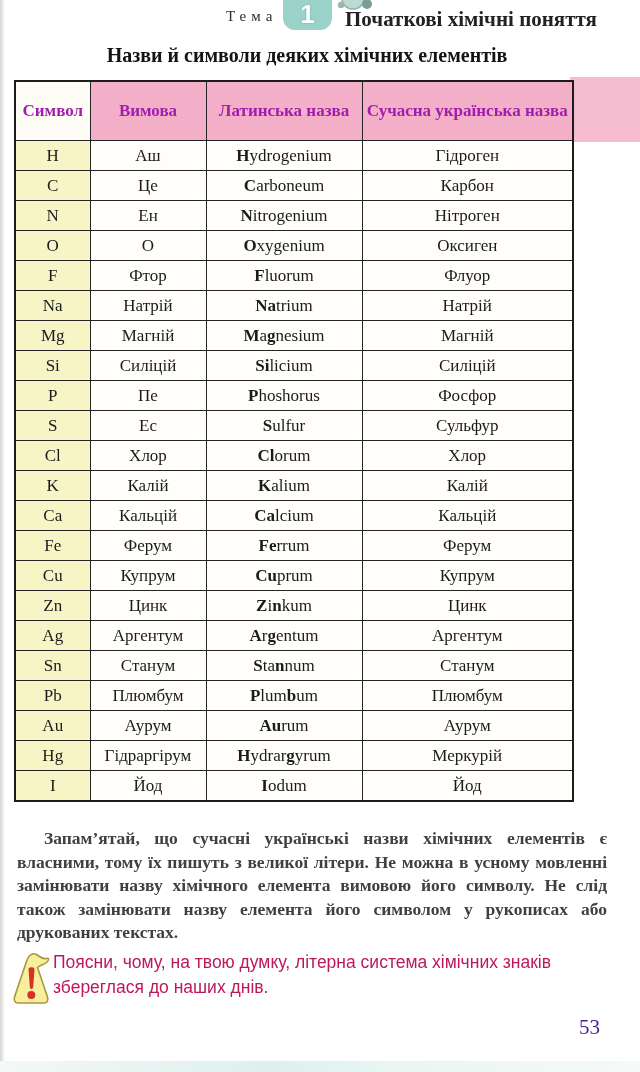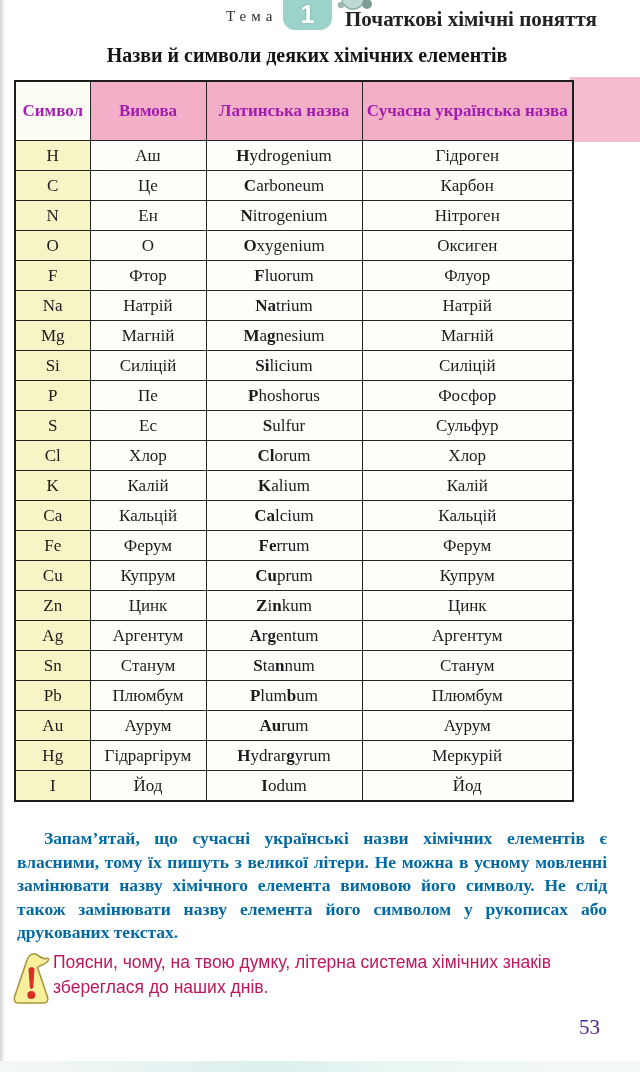--- a/index.html
+++ b/index.html
@@ -32,21 +32,21 @@
   table.elements th,table.elements td{border:1.6px solid #242424;padding:0;text-align:center;vertical-align:middle;}
   table.elements{border:2px solid #1c1c1c;}
   thead th{height:58px;font-size:17px;font-weight:bold;line-height:1.25;
     background:var(--header-pink,#f3afc7);color:#a21caf;}
   thead th.symbol-h{background:#fdfdf6;}
   tbody td{height:29px;font-size:17px;color:#1b1b1b;background:#fffefb;}
   tbody td.symbol{background:var(--symbol-yellow,#f7f4c5);}
   tbody td b{font-weight:bold;}
   
   .memo{position:absolute;left:17px;top:827px;width:590px;
-    font-size:17.5px;font-weight:bold;line-height:23.5px;text-align:justify;text-indent:27px;color:#0369a1;}
+    font-size:17.5px;font-weight:bold;line-height:23.5px;text-align:justify;text-indent:27px;color:#404040;}
   
   .warn-icon{position:absolute;left:10px;top:949px;}
   .question{position:absolute;left:53px;top:950px;width:546px;
     font-family:"Liberation Sans",sans-serif;font-size:17.5px;line-height:25px;color:#be185d;}
   
   .page-num{position:absolute;left:0;top:1015px;width:600px;text-align:right;
     font-size:21px;color:#4c1d95;}
 </style>
 </head>
 <body>

